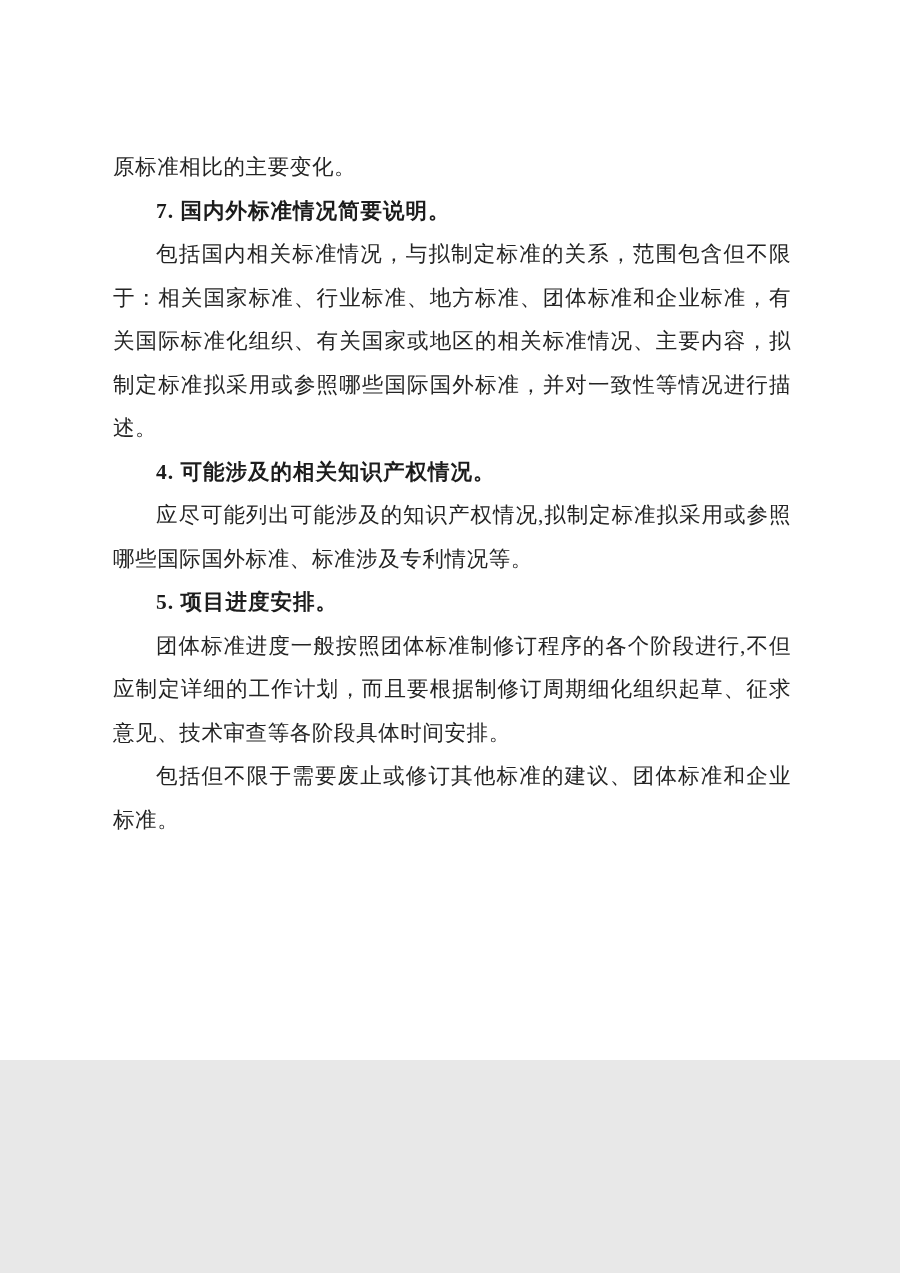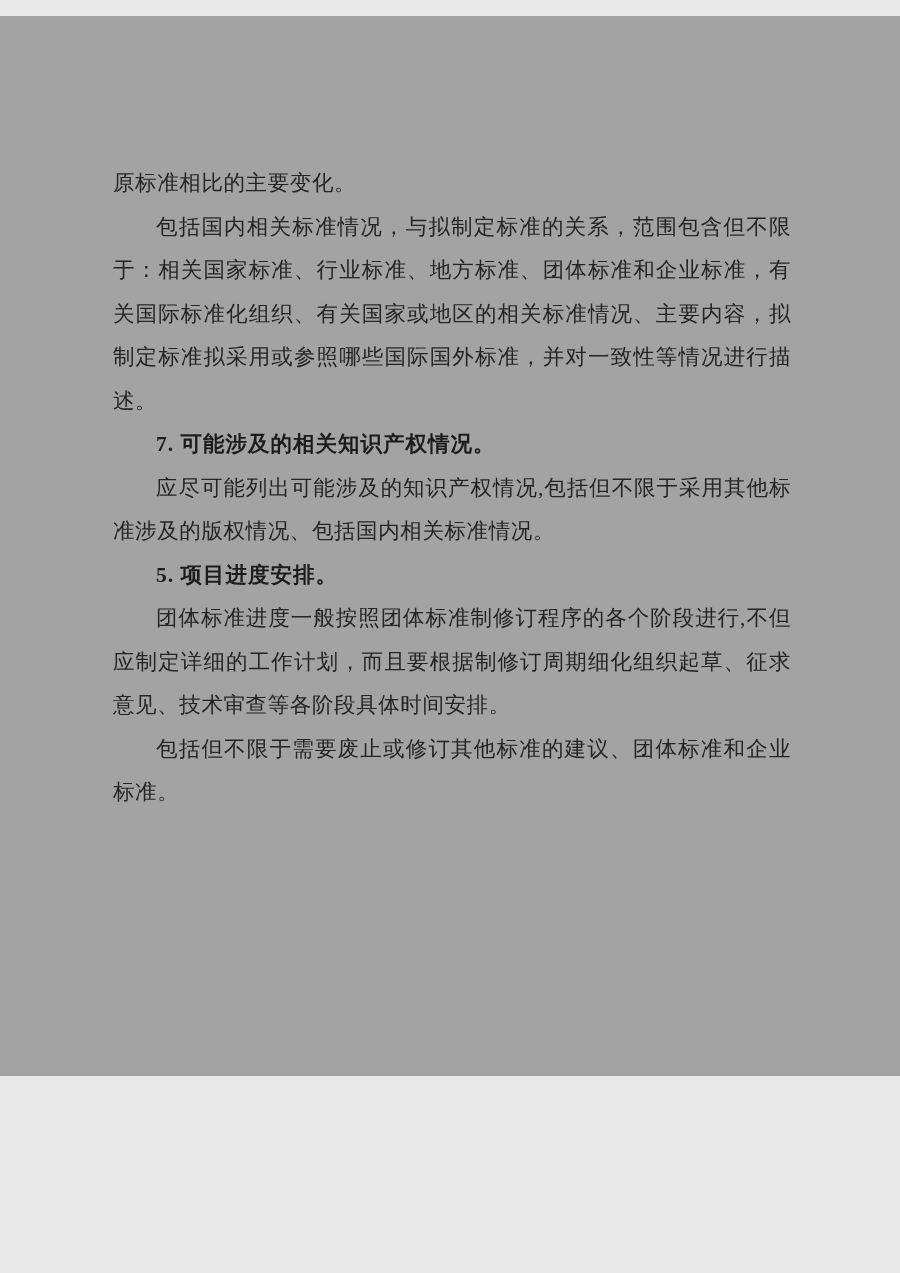--- a/index.html
+++ b/index.html
@@ -4,22 +4,22 @@
 <style>
   html, body {
     margin: 0;
     padding: 0;
     background: #e8e8e8;
   }
   .page {
     position: relative;
     width: 900px;
     height: 1060px;
-    margin: 16px auto;
-    background: #a3a3a3;
+    margin: 0 auto;
+    background: #ffffff;
     overflow: hidden;
     font-family: "Liberation Serif", "DejaVu Serif", serif;
     color: #242424;
   }
   .content {
     position: absolute;
     left: 113px;
     top: 146px;
     width: 678px;
     font-size: 21.5px;
@@ -57,24 +57,25 @@
   }
 </style>
 </head>
 <body>
 
 <div class="page">
   <div class="content">
 
     <p class="intro-line">原标准相比的主要变化。</p>
 
+    <h2 class="heading">7. 国内外标准情况简要说明。</h2>
     <p class="para">包括国内相关标准情况，与拟制定标准的关系，范围包含但不限于：相关国家标准、行业标准、地方标准、团体标准和企业标准，有关国际标准化组织、有关国家或地区的相关标准情况、主要内容，拟制定标准拟采用或参照哪些国际国外标准，并对一致性等情况进行描述。</p>
 
-    <h2 class="heading">7. 可能涉及的相关知识产权情况。</h2>
-    <p class="para">应尽可能列出可能涉及的知识产权情况,包括但不限于采用其他标准涉及的版权情况、包括国内相关标准情况。</p>
+    <h2 class="heading">4. 可能涉及的相关知识产权情况。</h2>
+    <p class="para">应尽可能列出可能涉及的知识产权情况,拟制定标准拟采用或参照哪些国际国外标准、标准涉及专利情况等。</p>
 
     <h2 class="heading">5. 项目进度安排。</h2>
     <p class="para">团体标准进度一般按照团体标准制修订程序的各个阶段进行,不但应制定详细的工作计划，而且要根据制修订周期细化组织起草、征求意见、技术审查等各阶段具体时间安排。</p>
 
     <p class="para">包括但不限于需要废止或修订其他标准的建议、团体标准和企业标准。</p>
 
   </div>
 
   <div class="page-number">- 17 -</div>
 </div>

